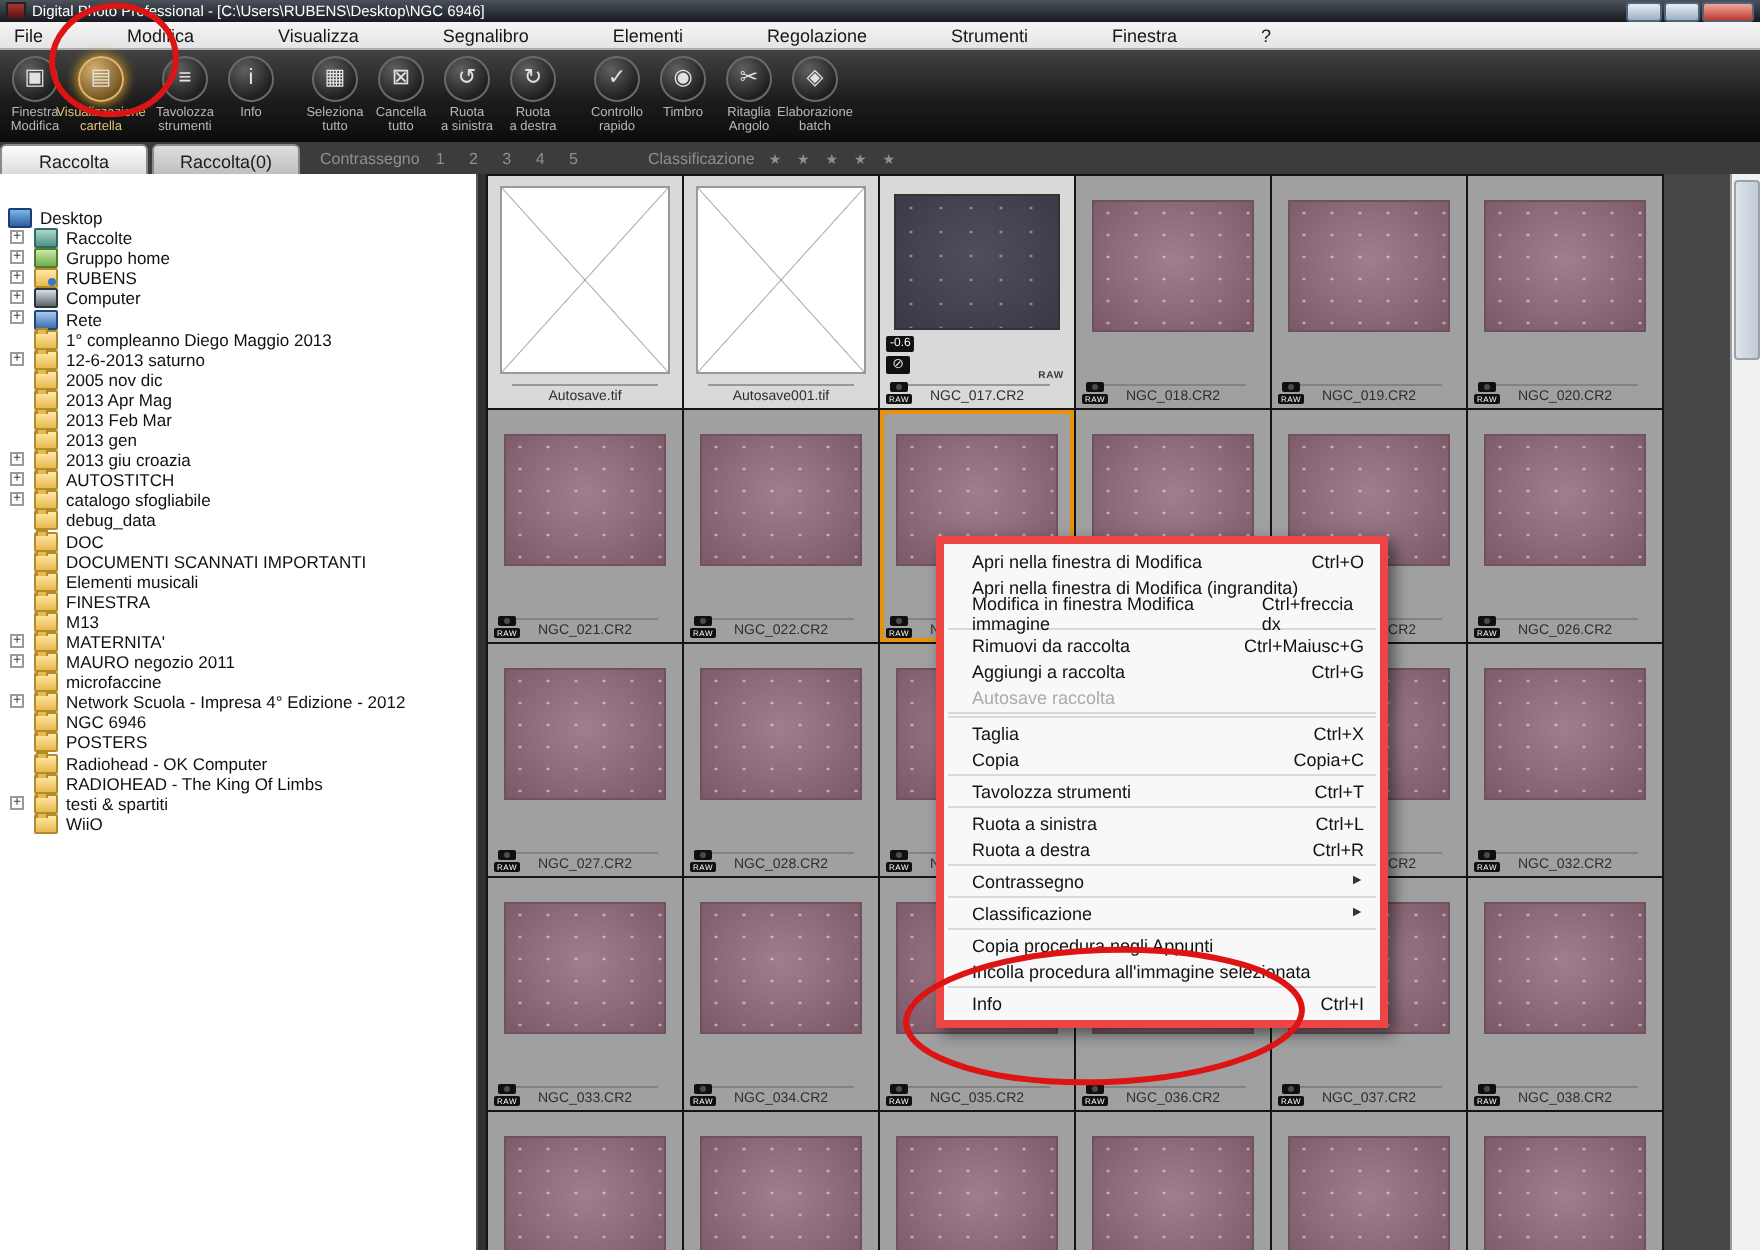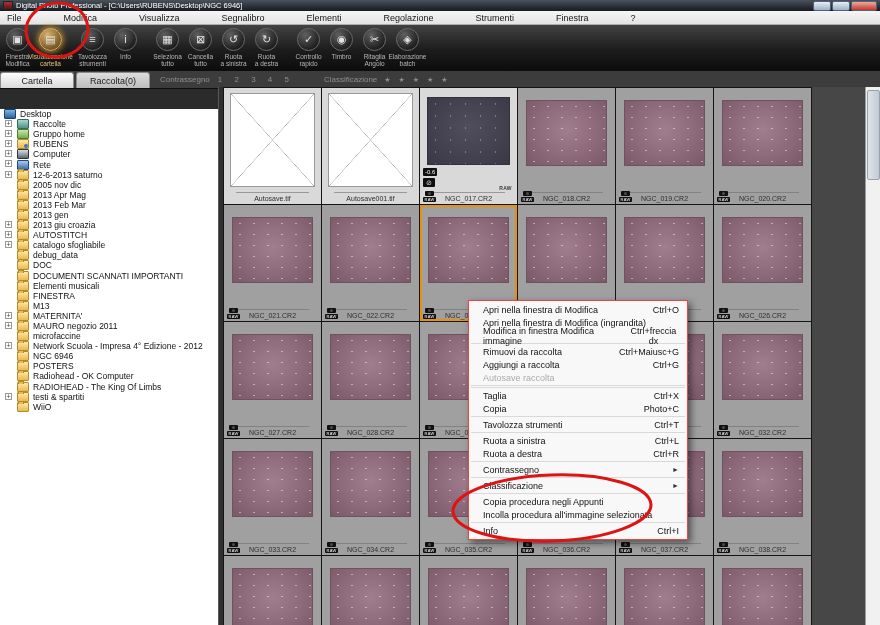--- a/index.html
+++ b/index.html
@@ -32,21 +32,21 @@
   .tab{width:72px;display:flex;align-items:center;justify-content:center;font-size:9px;color:#1c1c1c;border:1px solid #8a8a8a;border-bottom:none;border-radius:3px 3px 0 0;margin-top:1px;cursor:default;}
   .tab.active{background:linear-gradient(#fdfdfd,#d9d9d9);}
   .tab.inactive{background:linear-gradient(#dedede,#bdbdbd);margin-left:2px;}
   .filterbar{display:flex;align-items:center;color:#8f8f8f;font-size:8px;padding-left:10px;}
   .filterbar .nums{margin-left:8px;letter-spacing:5px;}
   .filterbar .cls{margin-left:30px;}
   .filterbar .stars{margin-left:7px;font-size:7px;letter-spacing:3px;color:#8f8f8f;}
 
   
   .content{position:absolute;top:87px;left:0;right:0;bottom:0;display:flex;}
-  .sidebar{width:218px;background:#fff;overflow:hidden;padding-top:0;flex:0 0 auto;margin-top:22px;}
+  .sidebar{width:238px;background:#fff;overflow:hidden;padding-top:17px;flex:0 0 auto;}
   .tree-row{height:10.1px;display:flex;align-items:center;padding-left:17px;position:relative;font-size:8.5px;color:#111;white-space:nowrap;cursor:default;}
   .tree-row.root{padding-left:4px;}
   .expander{position:absolute;left:5px;top:1px;width:7px;height:7px;border:1px solid #9a9a9a;background:#fff;font-size:7px;line-height:5px;text-align:center;color:#444;box-sizing:border-box;}
   .ticon{width:10px;height:8px;margin-right:4px;flex:0 0 auto;border-radius:1px;position:relative;}
   .ic-folder{background:linear-gradient(#ffe9a8,#e9b94f);border:1px solid #b28c2c;}
   .ic-folder::before{content:"";position:absolute;top:-2px;left:0;width:4px;height:2px;background:#e9b94f;border:1px solid #b28c2c;border-bottom:none;}
   .ic-desktop{background:linear-gradient(#79b7e8,#2e5f9d);border:1px solid #1c3f6d;}
   .ic-collections{background:linear-gradient(#aad6cd,#4f9386);border:1px solid #2f6b5f;}
   .ic-homegroup{background:linear-gradient(#cde6a6,#6fae4e);border:1px solid #4c7d33;}
   .ic-user{background:linear-gradient(#ffe9a8,#e9b94f);border:1px solid #b28c2c;}
@@ -80,23 +80,23 @@
   .badge-raw .chip{margin-top:1px;height:5px;background:#101010;border-radius:1px;color:#fff;font-size:4px;line-height:5px;text-align:center;letter-spacing:.3px;}
   .exp-chip{position:absolute;left:3px;bottom:28px;background:#101010;color:#fff;font-size:6px;line-height:8px;padding:0 2px;border-radius:1px;}
   .cross-chip{position:absolute;left:3px;bottom:17px;width:12px;height:9px;background:#101010;color:#dadada;font-size:7px;line-height:9px;text-align:center;border-radius:1px;}
   .raw-right{position:absolute;right:5px;bottom:13px;font-size:5px;font-weight:bold;color:#3a3a3a;letter-spacing:.4px;}
 
   
   .vscroll{position:absolute;top:0;right:0;bottom:0;width:14px;background:#f1f1f1;border-left:1px solid #9c9c9c;}
   .vthumb{position:absolute;top:3px;left:1px;width:11px;height:88px;background:linear-gradient(90deg,#dfe4ea,#c2cad4);border:1px solid #98a2ae;border-radius:2px;}
 
   
-  .ctx{position:absolute;left:468px;top:300px;width:218px;background:#f8f8f8;border:1px solid #ef4444;box-shadow:3px 3px 7px rgba(0,0,0,.5);padding:2px 0;z-index:10;font-size:9px;}
+  .ctx{position:absolute;left:468px;top:268px;width:218px;background:#f8f8f8;border:4px solid #ef4444;box-shadow:3px 3px 7px rgba(0,0,0,.5);padding:2px 0;z-index:10;font-size:9px;}
   .ctx-item{height:13px;display:flex;align-items:center;padding:0 8px 0 14px;color:#121212;cursor:default;}
-  .ctx-item .sc{margin-left:auto;padding-left:10px;text-align:center;}
+  .ctx-item .sc{margin-left:auto;padding-left:10px;}
   .ctx-item .arrow{margin-left:auto;font-size:7px;color:#333;}
   .ctx-item.disabled{color:#ababab;}
   .ctx-sep{height:1px;background:#d9d9d9;margin:1px 2px;}
 
   
   .annot{position:absolute;inset:0;z-index:50;pointer-events:none;}
 </style>
 </head>
 <body>
 
@@ -187,21 +187,21 @@
         </div>
         <div class="tbtn">
           <div class="circ">◈</div>
           <div class="lbl">Elaborazione
 batch</div>
         </div>
       </div>
     </div>
 
   <div class="tabbar">
-    <div class="tab active">Cartella</div>
+    <div class="tab active">Raccolta</div>
     <div class="tab inactive">Raccolta(0)</div>
     <div class="filterbar">
       <span>Contrassegno</span>
       <span class="nums">1 2 3 4 5</span>
       <span class="cls">Classificazione</span>
       <span class="stars">★ ★ ★ ★ ★</span>
     </div>
   </div>
 
   <div class="content">
@@ -229,20 +229,24 @@
           <div class="expander">+</div>
           <div class="ticon ic-computer"></div>
           <span>Computer</span>
         </div>
         <div class="tree-row">
           <div class="expander">+</div>
           <div class="ticon ic-network"></div>
           <span>Rete</span>
         </div>
         <div class="tree-row">
+          <div class="ticon ic-folder"></div>
+          <span>1° compleanno Diego Maggio 2013</span>
+        </div>
+        <div class="tree-row">
           <div class="expander">+</div>
           <div class="ticon ic-folder"></div>
           <span>12-6-2013 saturno</span>
         </div>
         <div class="tree-row">
           <div class="ticon ic-folder"></div>
           <span>2005 nov dic</span>
         </div>
         <div class="tree-row">
           <div class="ticon ic-folder"></div>
@@ -610,21 +614,21 @@
         <span>Autosave raccolta</span>
       </div>
       <div class="ctx-sep"></div>
       <div class="ctx-sep"></div>
       <div class="ctx-item">
         <span>Taglia</span>
         <span class="sc">Ctrl+X</span>
       </div>
       <div class="ctx-item">
         <span>Copia</span>
-        <span class="sc">Photo+C</span>
+        <span class="sc">Copia+C</span>
       </div>
       <div class="ctx-sep"></div>
       <div class="ctx-item">
         <span>Tavolozza strumenti</span>
         <span class="sc">Ctrl+T</span>
       </div>
       <div class="ctx-sep"></div>
       <div class="ctx-item">
         <span>Ruota a sinistra</span>
         <span class="sc">Ctrl+L</span>

